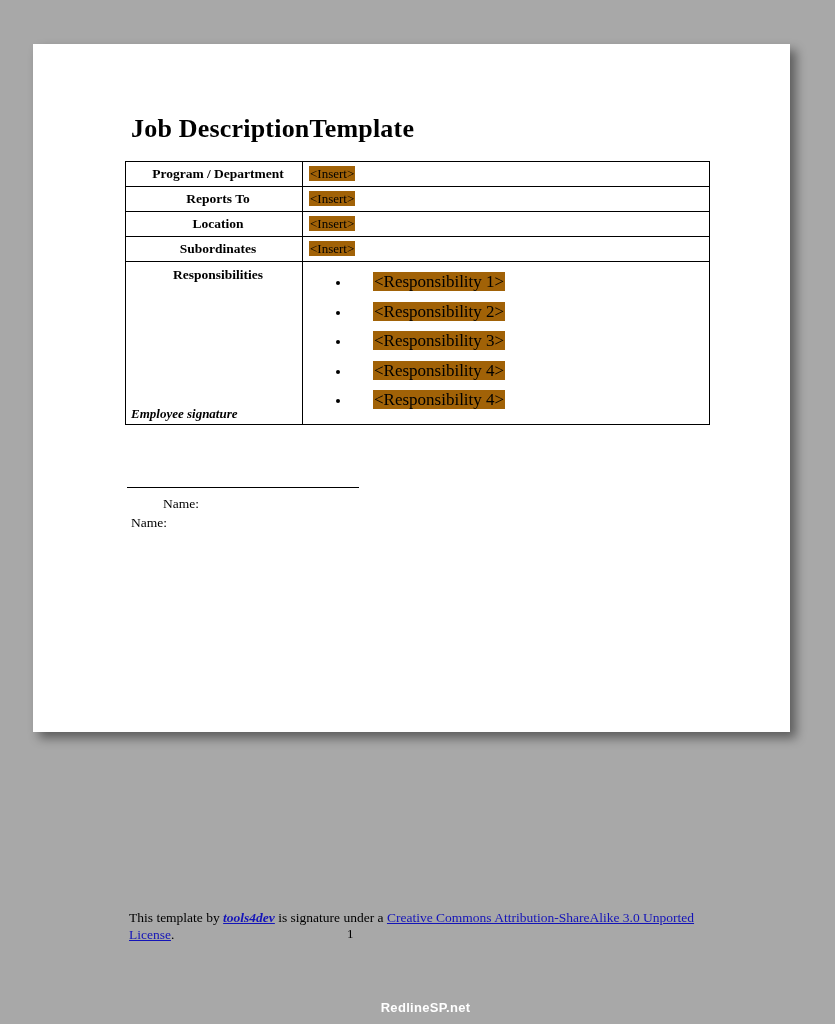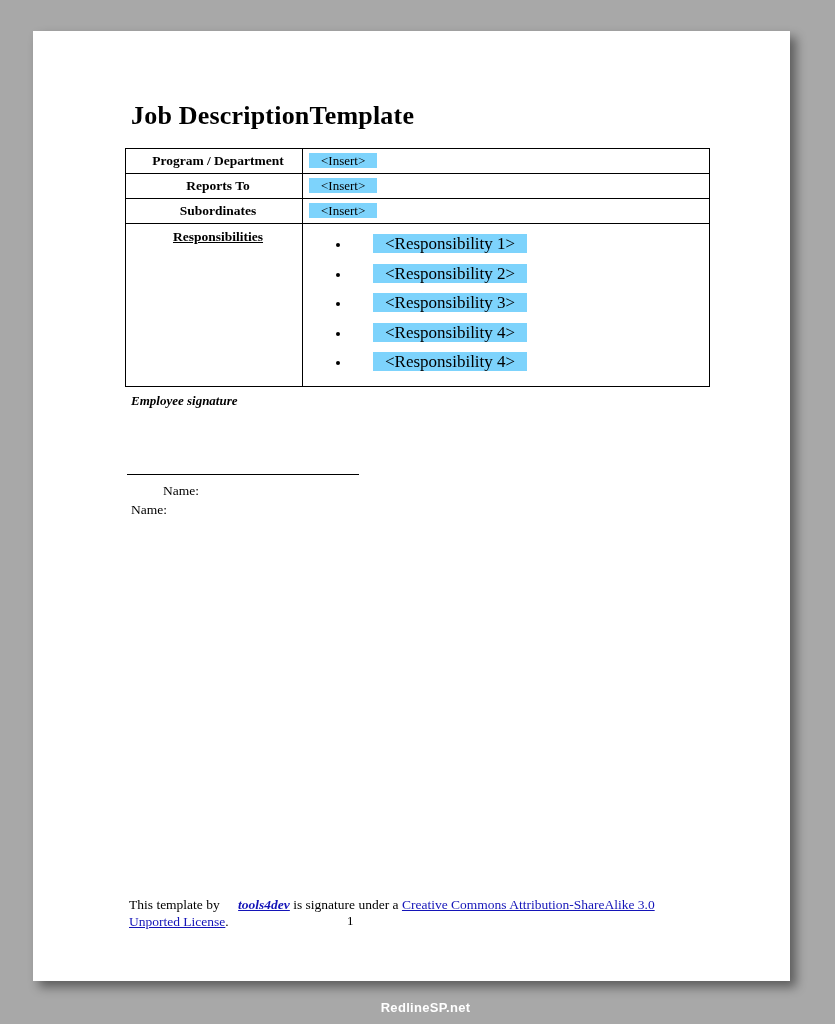--- a/index.html
+++ b/index.html
@@ -11,23 +11,23 @@
     height: 1024px;
     background: #a8a8a8;
     font-family: "Liberation Serif", serif;
     overflow: hidden;
     position: relative;
   }
 
   .page-shadow {
     position: absolute;
     left: 33px;
-    top: 31px;
+    top: 44px;
     width: 757px;
-    height: 950px;
+    height: 688px;
     background: #ffffff;
     box-shadow: 6px 6px 10px rgba(0,0,0,0.45);
   }
 
   .doc-inner {
     position: absolute;
     left: 0;
     top: 0;
     width: 757px;
     height: 950px;
@@ -64,28 +64,27 @@
     padding: 4px 0 4px 8px !important;
     font-family: "Liberation Serif", serif;
     text-align: center;
   }
   .value-cell {
     font-size: 13px;
     padding: 4px 0 4px 6px !important;
     font-family: "Liberation Serif", serif;
   }
   .ins {
-    background: #7dd3fc;
-    padding: 0 12px;
+    background: #a16207;
+    padding: 0 1px;
   }
 
   .resp-label-cell {
     vertical-align: top !important;
     padding-top: 5px !important;
-    text-decoration: underline;
   }
   .resp-list {
     margin: 0;
     padding: 6px 0 8px 42px;
     list-style: disc;
     font-size: 13px;
   }
   .resp-list li {
     margin: 0 0 9.5px 0;
     padding-left: 22px;
@@ -138,21 +137,20 @@
   }
   .footer a.lnk {
     color: #1414b8;
     text-decoration: underline;
   }
   .footer i.tools {
     color: #1414b8;
     font-style: italic;
     text-decoration: underline;
     font-weight: bold;
-    margin-left: 15px;
   }
   .page-num {
     position: absolute;
     left: 314px;
     top: 882px;
     font-size: 13px;
   }
 
   .watermark {
     position: absolute;
@@ -176,20 +174,24 @@
     <div class="doc-title">Job DescriptionTemplate</div>
 
     <table class="info-table">
       <tbody>
         <tr>
           <td class="label-cell">Program / Department</td>
           <td class="value-cell"><span class="ins">&lt;Insert&gt;</span></td>
         </tr>
         <tr>
           <td class="label-cell">Reports To</td>
+          <td class="value-cell"><span class="ins">&lt;Insert&gt;</span></td>
+        </tr>
+        <tr>
+          <td class="label-cell">Location</td>
           <td class="value-cell"><span class="ins">&lt;Insert&gt;</span></td>
         </tr>
         <tr>
           <td class="label-cell">Subordinates</td>
           <td class="value-cell"><span class="ins">&lt;Insert&gt;</span></td>
         </tr>
         <tr>
           <td class="label-cell resp-label-cell">Responsibilities</td>
           <td class="value-cell">
             <ul class="resp-list">

